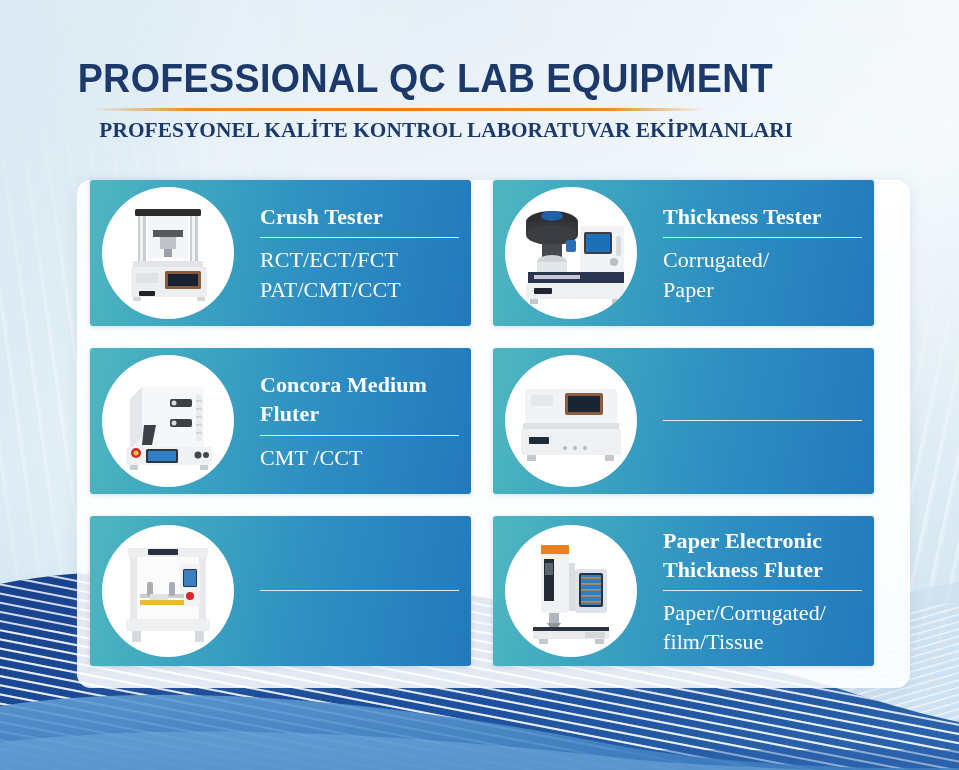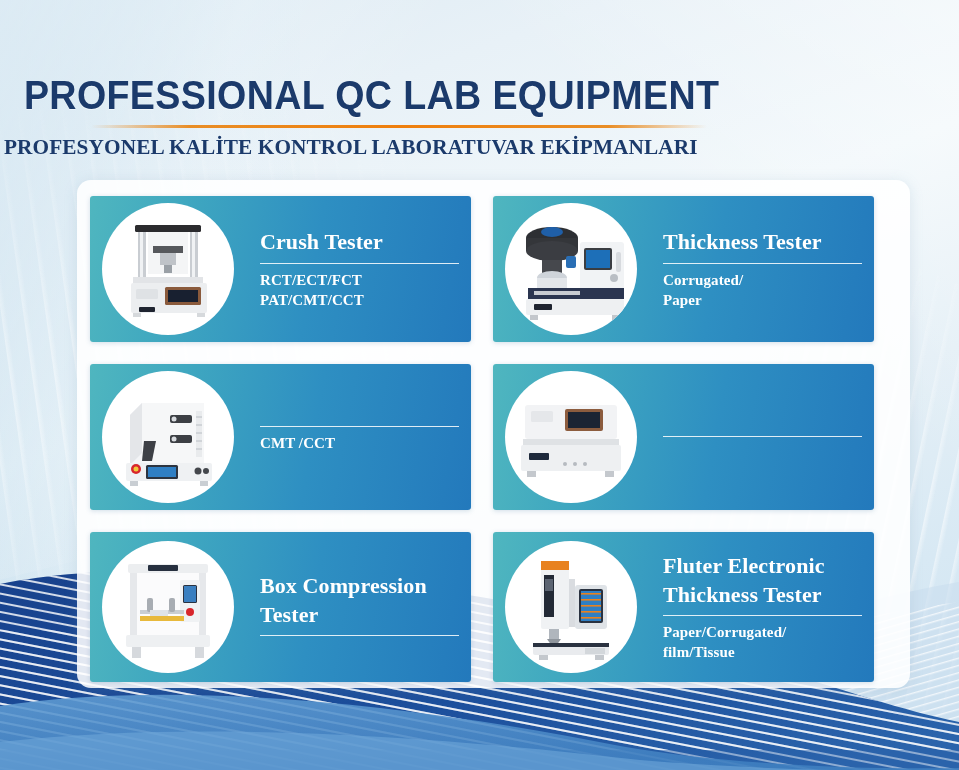--- a/index.html
+++ b/index.html
@@ -62,23 +62,23 @@
   .bg-tint-left {
     left: 0; top: 0;
     width: 300px; height: 770px;
     background: linear-gradient(100deg, rgba(167,205,228,0.55) 0%, rgba(210,232,244,0.18) 55%, rgba(255,255,255,0) 100%);
   }
   .bg-waves { left: 0; bottom: 0; width: 959px; height: 260px; }
 
   
   .header {
     position: absolute;
-    left: 0; top: 73px;
+    left: 0; top: 56px;
     width: 797px;
-    text-align: left;
+    text-align: right;
   }
   .main-title {
     font-family: "Liberation Sans", sans-serif;
     font-weight: bold;
     font-size: 40px;
     letter-spacing: 0.4px;
     color: #1b3a6b;
     transform: scaleX(0.94);
     line-height: 1.12;
     margin: 0;
@@ -110,21 +110,21 @@
   .panel {
     position: absolute;
     left: 77px; top: 180px;
     width: 833px; height: 508px;
     background: rgba(255,255,255,0.88);
     border-radius: 14px;
     box-shadow: 0 2px 14px rgba(110,150,180,0.18);
   }
   .grid {
     position: absolute;
-    left: 90px; top: 196px;
+    left: 90px; top: 180px;
     width: 805px; height: 480px;
     display: grid;
     grid-template-columns: 381px 381px;
     grid-template-rows: 146px 146px 150px;
     column-gap: 22px;
     row-gap: 22px;
   }
   .card {
     position: relative;
     border-radius: 3px;
@@ -159,22 +159,22 @@
     line-height: 1.33;
     letter-spacing: 0.1px;
   }
   .card-rule {
     height: 1px;
     background: rgba(255,255,255,0.85);
     margin: 6px 0 7px 0;
     max-width: 258px;
   }
   .card-spec {
-    font-weight: bold;
-    font-size: 15px;
+    font-weight: normal;
+    font-size: 22px;
     line-height: 1.33;
     letter-spacing: 0.1px;
     white-space: pre-line;
   }
   .card--wide .card-rule { max-width: 272px; }
 </style>
 </head>
 <body>
 
 <div id="poster">
@@ -341,20 +341,21 @@
           <circle cx="24" cy="84" r="2.5" fill="#f0c93a"></circle>
           <rect x="34" y="80" width="32" height="14" rx="1.5" fill="#2c3440"></rect>
           <rect x="36" y="82" width="28" height="10" fill="#2f7fc4"></rect>
           <circle cx="86" cy="86" r="3.5" fill="#44474c"></circle>
           <circle cx="94" cy="86" r="3" fill="#44474c"></circle>
           <rect x="18" y="96" width="8" height="5" fill="#c9ced3"></rect>
           <rect x="88" y="96" width="8" height="5" fill="#c9ced3"></rect>
         </svg>
       </div>
       <div class="card-text">
+        <div class="card-title">Concora Medium Fluter</div>
         <div class="card-rule"></div>
         <div class="card-spec">CMT /CCT</div>
       </div>
     </div>
 
     <div class="card card--wide">
       <div class="card-photo">
         <svg width="116" height="92" viewBox="0 0 116 92">
           <rect x="12" y="14" width="92" height="34" rx="3" fill="#f2f3f5"></rect>
           <rect x="18" y="20" width="22" height="11" rx="1.5" fill="#e5e7ea"></rect>
@@ -391,21 +392,20 @@
           <rect x="28" y="64" width="44" height="5" fill="#e8b93c"></rect>
           <rect x="35" y="46" width="6" height="14" rx="2" fill="#a8adb3"></rect>
           <rect x="57" y="46" width="6" height="14" rx="2" fill="#a8adb3"></rect>
           <rect x="38" y="58" width="18" height="6" fill="#dfe3e7"></rect>
           <rect x="14" y="83" width="84" height="12" rx="2" fill="#eef0f2"></rect>
           <rect x="20" y="95" width="9" height="11" fill="#d6d9dd"></rect>
           <rect x="83" y="95" width="9" height="11" fill="#d6d9dd"></rect>
         </svg>
       </div>
       <div class="card-text">
-        <div class="card-title">Box Compression Tester</div>
         <div class="card-rule"></div>
       </div>
     </div>
 
     <div class="card card--wide">
       <div class="card-photo">
         <svg width="112" height="112" viewBox="0 0 112 112">
           <rect x="26" y="10" width="28" height="68" rx="2" fill="#f0f2f4"></rect>
           <rect x="26" y="10" width="28" height="9" fill="#e8821f"></rect>
           <rect x="29" y="24" width="10" height="42" fill="#232a36"></rect>
@@ -424,21 +424,21 @@
           <rect x="34" y="78" width="10" height="10" fill="#b0b6bd"></rect>
           <path d="M32,88 L46,88 L39,98 Z" fill="#8f959c"></path>
           <rect x="18" y="92" width="76" height="12" rx="2" fill="#e9ebee"></rect>
           <rect x="18" y="92" width="76" height="4" fill="#2a3240"></rect>
           <rect x="70" y="97" width="20" height="6" fill="#d3d7db"></rect>
           <rect x="24" y="104" width="9" height="5" fill="#c4c8cd"></rect>
           <rect x="80" y="104" width="9" height="5" fill="#c4c8cd"></rect>
         </svg>
       </div>
       <div class="card-text">
-        <div class="card-title">Fluter Electronic Thickness Tester</div>
+        <div class="card-title">Paper Electronic Thickness Fluter</div>
         <div class="card-rule"></div>
         <div class="card-spec">Paper/Corrugated/
 film/Tissue</div>
       </div>
     </div>
 
   </div>
 </div>
 
 </body></html>

